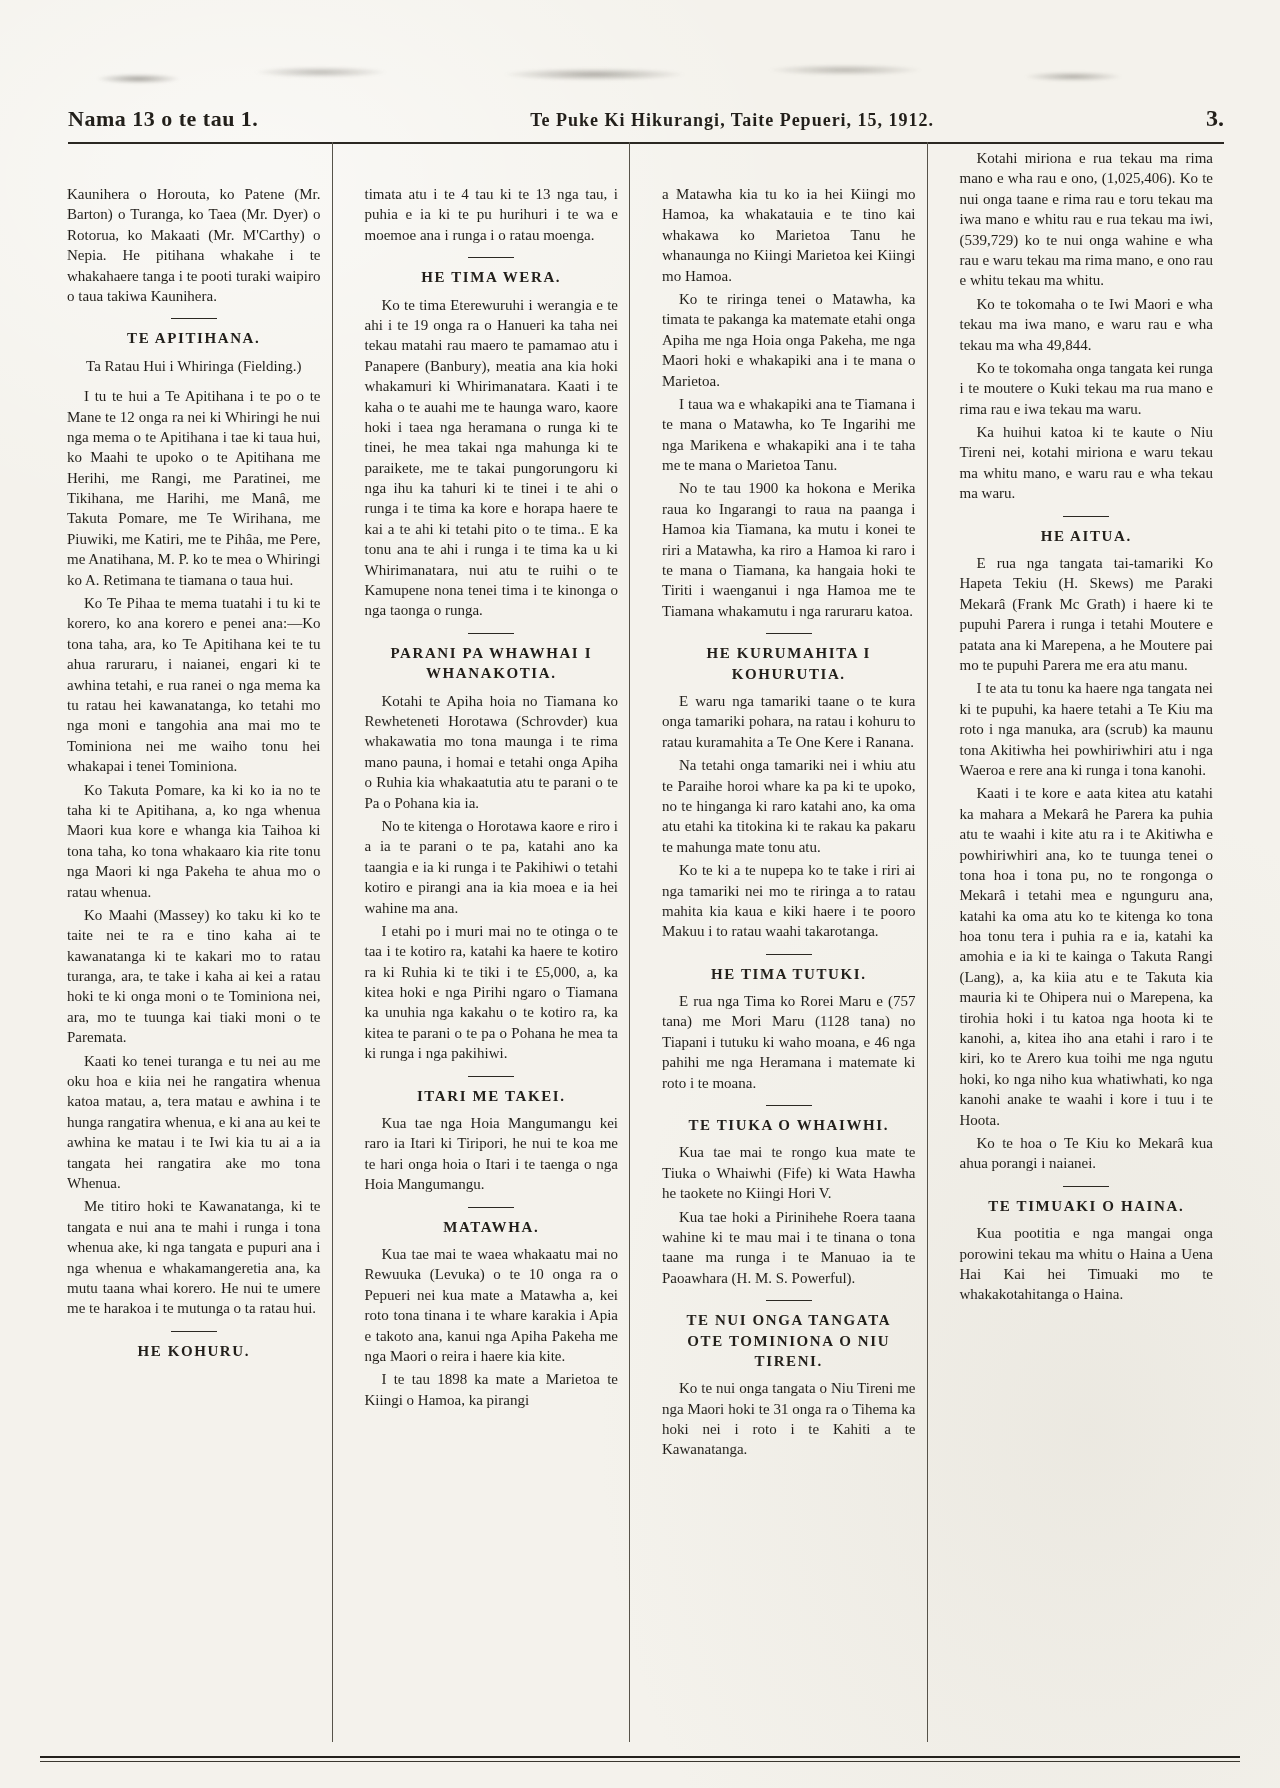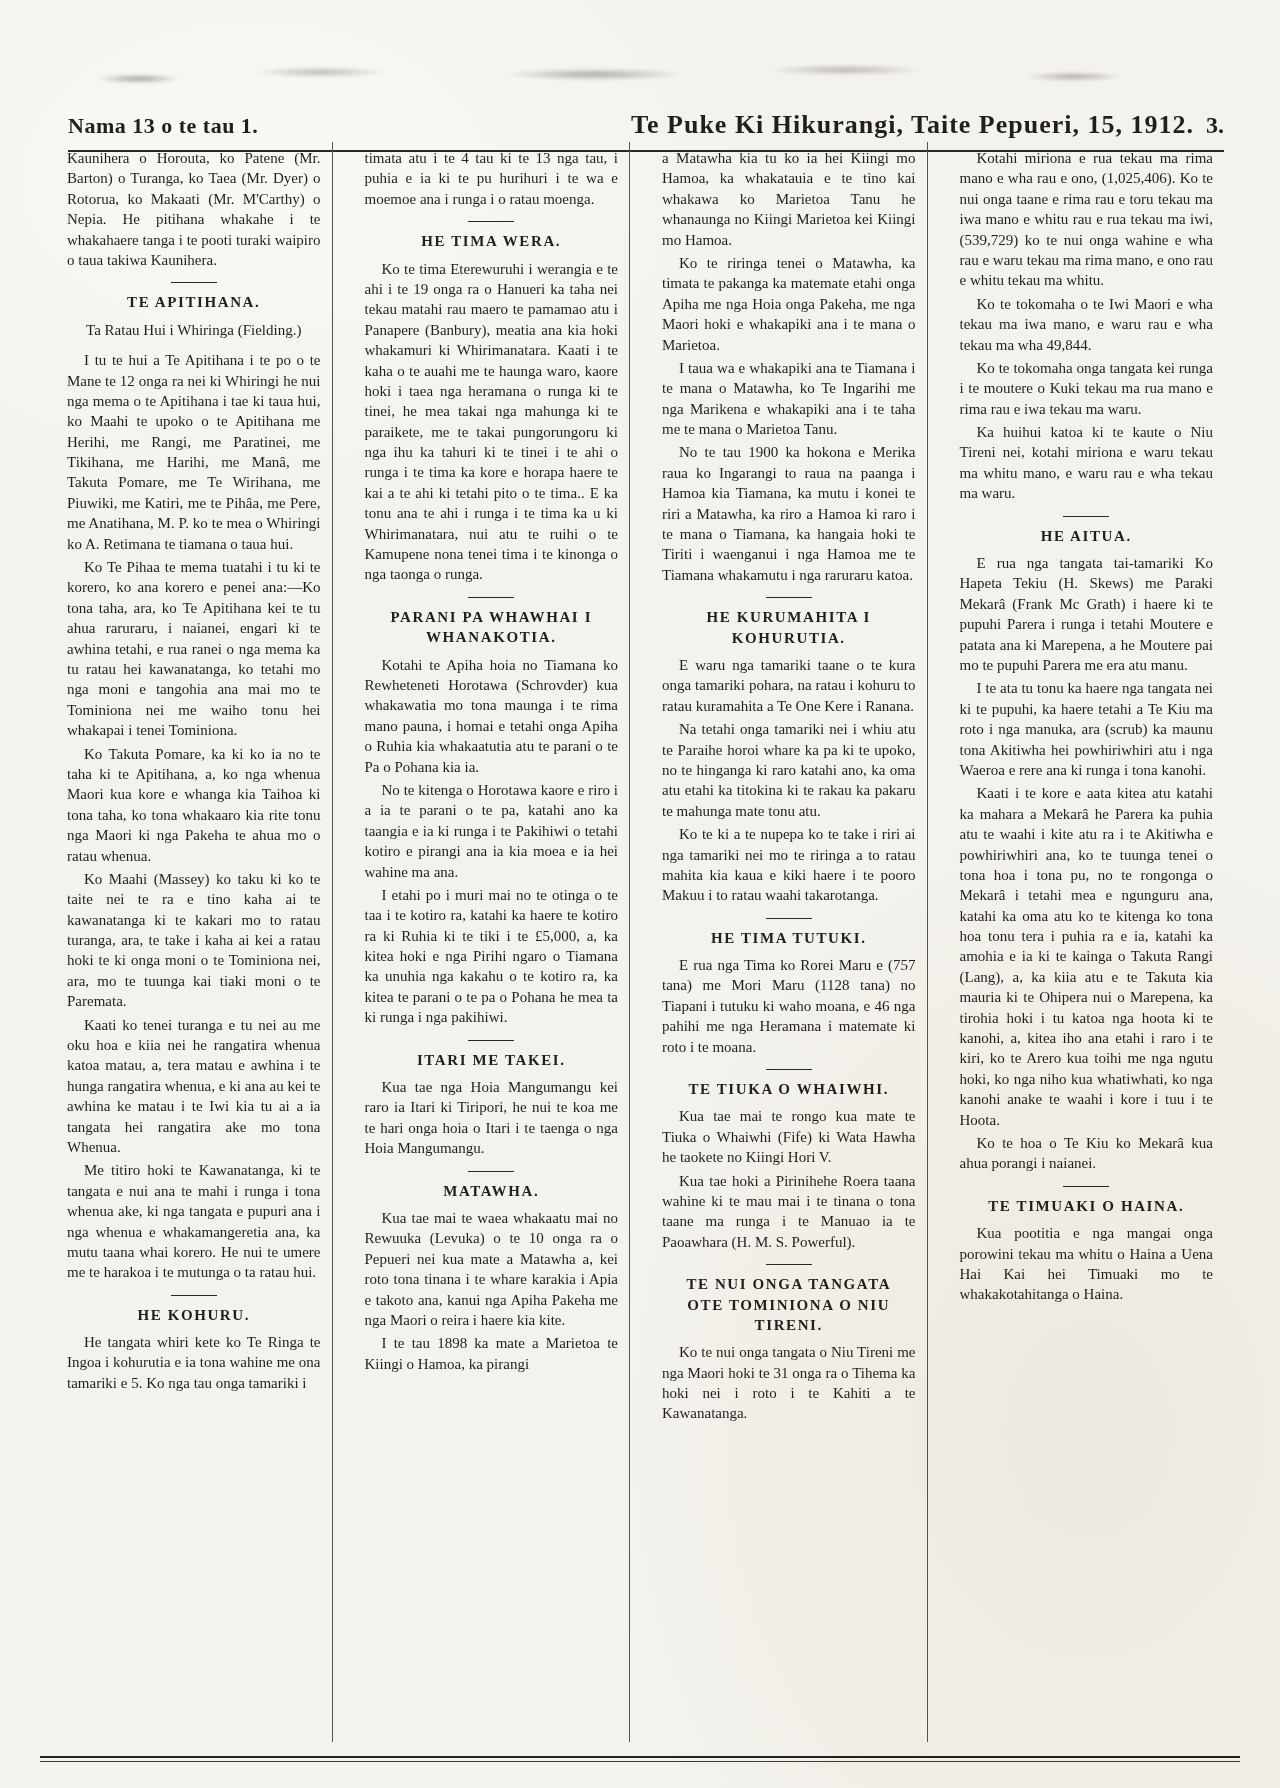--- a/index.html
+++ b/index.html
@@ -22,34 +22,34 @@
       radial-gradient(110px 8px at 68% 50%, rgba(70,66,58,.33), transparent 70%),
       radial-gradient(70px 7px at 88% 65%, rgba(70,66,58,.38), transparent 70%);
     filter:blur(1.5px);
   }
   .masthead{
     position:absolute;top:86px;left:68px;right:56px;
     display:flex;align-items:baseline;gap:12px;
     border-bottom:2px solid #2b2822;padding-bottom:10px;
   }
   .issue{font-weight:bold;font-size:22px;white-space:nowrap;letter-spacing:.5px;}
-  .title{flex:1;text-align:right;font-weight:bold;font-size:26px;letter-spacing:1px;white-space:nowrap;overflow:hidden;margin-top:24px;}
+  .title{flex:1;text-align:center;font-weight:bold;font-size:18px;letter-spacing:1px;white-space:nowrap;overflow:hidden;margin-top:24px;}
   .pagenum{font-weight:bold;font-size:24px;}
   .columns{
     position:absolute;top:142px;left:56px;right:56px;bottom:46px;
     display:flex;
   }
   .column{
     flex:1 1 0;min-width:0;padding:6px 11px 0 11px;
     font-size:15px;line-height:1.36;text-align:justify;
     overflow:hidden;
   }
   .column + .column{border-left:1px solid #57534a;padding-left:32px;}
   p.para{margin:0 0 3px 0;text-indent:17px;}
-  p.para.flush{text-indent:0;}
+  p.para.flush{text-indent:0;margin-top:36px;}
   .heading{
     font-size:15px;font-weight:bold;text-align:center;
     letter-spacing:1.6px;margin:9px 6px 7px 6px;text-indent:0;
   }
   .subheading{text-align:center;margin:2px 10px 10px 10px;text-indent:0;}
   .rule{text-align:center;margin:8px 0 6px 0;line-height:0;}
   .rule span{display:inline-block;width:46px;border-top:1.5px solid #2b2822;}
   .bottom-rule{
     position:absolute;left:40px;right:40px;bottom:26px;
     border-top:2px solid #23211c;
@@ -78,21 +78,20 @@
         <h2 class="heading">TE APITIHANA.</h2>
         <div class="subheading">Ta Ratau Hui i Whiringa (Fielding.)</div>
         <p class="para">I tu te hui a Te Apitihana i te po o te Mane te 12 onga ra nei ki Whiringi he nui nga mema o te Apitihana i tae ki taua hui, ko Maahi te upoko o te Apitihana me Herihi, me Rangi, me Paratinei, me Tikihana, me Harihi, me Manâ, me Takuta Pomare, me Te Wirihana, me Piuwiki, me Katiri, me te Pihâa, me Pere, me Anatihana, M. P. ko te mea o Whiringi ko A. Retimana te tiamana o taua hui.</p>
         <p class="para">Ko Te Pihaa te mema tuatahi i tu ki te korero, ko ana korero e penei ana:—Ko tona taha, ara, ko Te Apitihana kei te tu ahua raruraru, i naianei, engari ki te awhina tetahi, e rua ranei o nga mema ka tu ratau hei kawanatanga, ko tetahi mo nga moni e tangohia ana mai mo te Tominiona nei me waiho tonu hei whakapai i tenei Tominiona.</p>
         <p class="para">Ko Takuta Pomare, ka ki ko ia no te taha ki te Apitihana, a, ko nga whenua Maori kua kore e whanga kia Taihoa ki tona taha, ko tona whakaaro kia rite tonu nga Maori ki nga Pakeha te ahua mo o ratau whenua.</p>
         <p class="para">Ko Maahi (Massey) ko taku ki ko te taite nei te ra e tino kaha ai te kawanatanga ki te kakari mo to ratau turanga, ara, te take i kaha ai kei a ratau hoki te ki onga moni o te Tominiona nei, ara, mo te tuunga kai tiaki moni o te Paremata.</p>
         <p class="para">Kaati ko tenei turanga e tu nei au me oku hoa e kiia nei he rangatira whenua katoa matau, a, tera matau e awhina i te hunga rangatira whenua, e ki ana au kei te awhina ke matau i te Iwi kia tu ai a ia tangata hei rangatira ake mo tona Whenua.</p>
         <p class="para">Me titiro hoki te Kawanatanga, ki te tangata e nui ana te mahi i runga i tona whenua ake, ki nga tangata e pupuri ana i nga whenua e whakamangeretia ana, ka mutu taana whai korero. He nui te umere me te harakoa i te mutunga o ta ratau hui.</p>
         <div class="rule"><span></span></div>
         <h2 class="heading">HE KOHURU.</h2>
-        <p class="para">He tangata whiri kete ko Te Ringa te Ingoa i kohurutia e ia tona wahine me ona tamariki e 5. Ko nga tau onga tamariki i</p>
       </div>
       <div class="column">
         <p class="para flush">timata atu i te 4 tau ki te 13 nga tau, i puhia e ia ki te pu hurihuri i te wa e moemoe ana i runga i o ratau moenga.</p>
         <div class="rule"><span></span></div>
         <h2 class="heading">HE TIMA WERA.</h2>
         <p class="para">Ko te tima Eterewuruhi i werangia e te ahi i te 19 onga ra o Hanueri ka taha nei tekau matahi rau maero te pamamao atu i Panapere (Banbury), meatia ana kia hoki whakamuri ki Whirimanatara. Kaati i te kaha o te auahi me te haunga waro, kaore hoki i taea nga heramana o runga ki te tinei, he mea takai nga mahunga ki te paraikete, me te takai pungorungoru ki nga ihu ka tahuri ki te tinei i te ahi o runga i te tima ka kore e horapa haere te kai a te ahi ki tetahi pito o te tima.. E ka tonu ana te ahi i runga i te tima ka u ki Whirimanatara, nui atu te ruihi o te Kamupene nona tenei tima i te kinonga o nga taonga o runga.</p>
         <div class="rule"><span></span></div>
         <h2 class="heading">PARANI PA WHAWHAI I WHANAKOTIA.</h2>
         <p class="para">Kotahi te Apiha hoia no Tiamana ko Rewheteneti Horotawa (Schrovder) kua whakawatia mo tona maunga i te rima mano pauna, i homai e tetahi onga Apiha o Ruhia kia whakaatutia atu te parani o te Pa o Pohana kia ia.</p>
         <p class="para">No te kitenga o Horotawa kaore e riro i a ia te parani o te pa, katahi ano ka taangia e ia ki runga i te Pakihiwi o tetahi kotiro e pirangi ana ia kia moea e ia hei wahine ma ana.</p>

